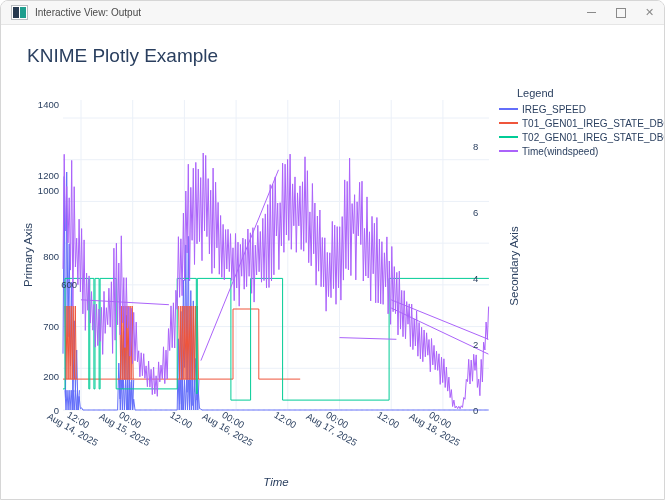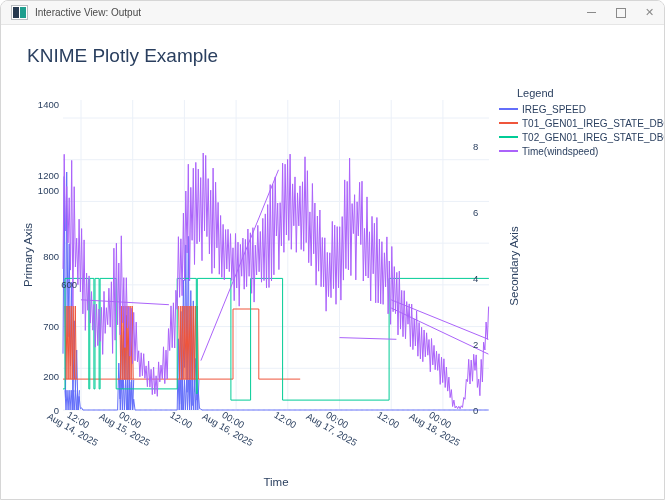--- a/index.html
+++ b/index.html
@@ -21,21 +21,21 @@
   .chart-title{position:absolute;left:26px;top:44px;font-size:19px;color:#2a3f5f;}
   #plot-svg{position:absolute;left:0;top:0;}
   .tick{position:absolute;font-size:9.5px;color:#2a3f5f;line-height:11px;}
   .ytick{width:40px;text-align:right;}
   .y2tick{text-align:left;}
   .xtick{white-space:pre;text-align:center;transform:translateX(-50%) rotate(30deg);
     transform-origin:50% 0;}
   .axis-title{position:absolute;font-size:11.5px;color:#2a3f5f;}
   .axis-title.vert-l{transform:translate(-50%,-50%) rotate(-90deg);}
   .axis-title.vert-r{transform:translate(-50%,-50%) rotate(-90deg);}
-  .axis-title.horiz{transform:translateX(-50%);}
+  .axis-title.horiz{transform:translateX(-50%);font-style:italic;}
   .legend{position:absolute;left:498px;top:86px;}
   .legend-title{font-size:11px;color:#2a3f5f;margin-bottom:3px;margin-left:18px;}
   .legend-item{display:flex;align-items:center;height:14px;cursor:pointer;}
   .legend-swatch{width:19px;height:0;border-top:2px solid #000;margin-right:4px;flex:0 0 auto;}
   .legend-label{font-size:10px;color:#2a3f5f;white-space:nowrap;}
 </style>
 </head>
 <body>
 
 <div class="window">

